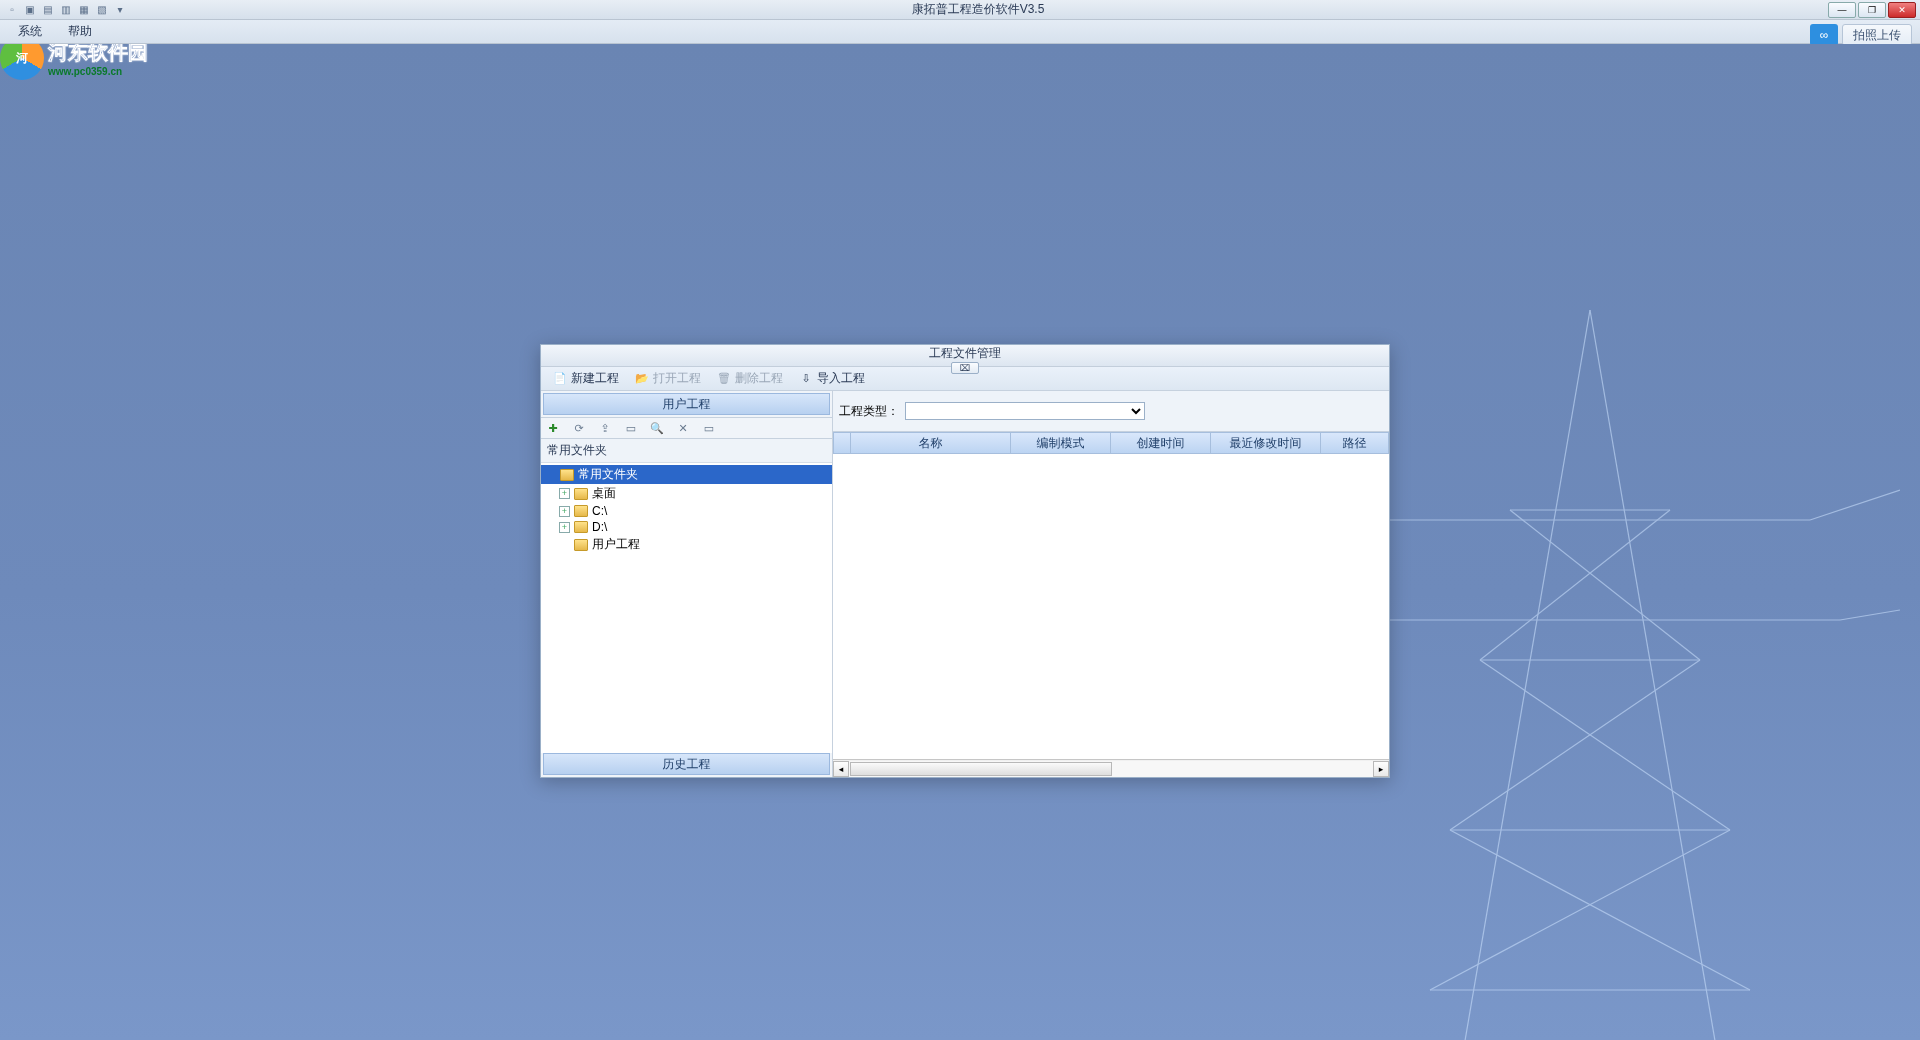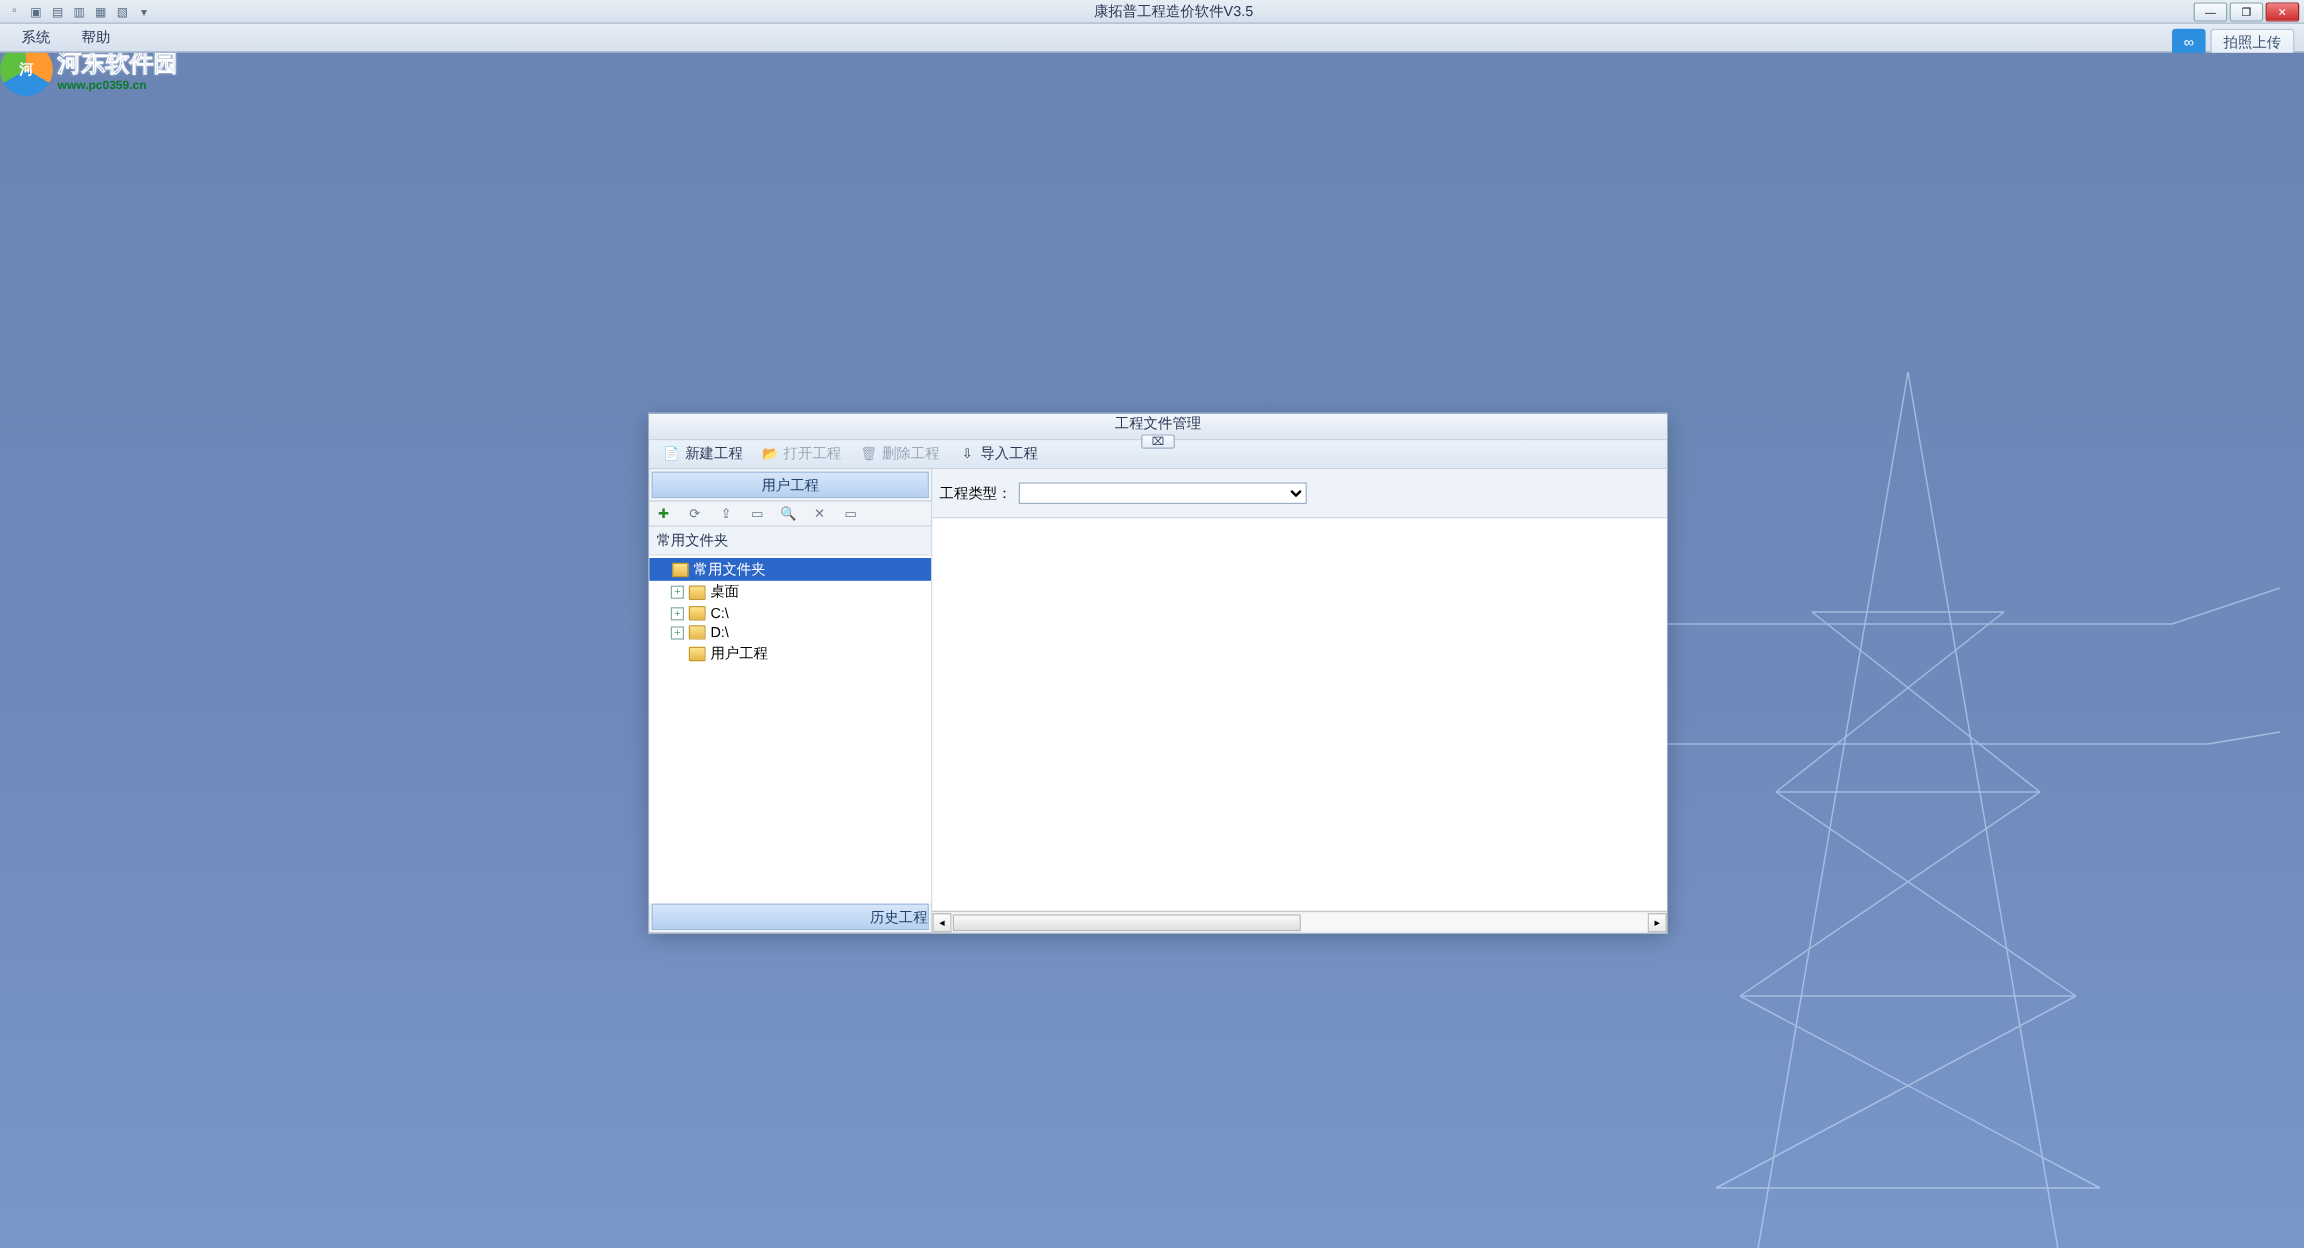--- a/index.html
+++ b/index.html
@@ -40,34 +40,34 @@
     .dlg-title .bul { width:10px; height:10px; border-radius:50%; background:radial-gradient(#f7bde8,#c76ec0); margin-right:6px;}
     .dlg-title .sp { flex:1; }
     .dlg-title .dlg-close { width:28px; height:16px; border:1px solid #9bb0c8; background:linear-gradient(#fafcff,#e3ebf4); border-radius:2px; display:flex; align-items:center; justify-content:center; font-size:9px; cursor:pointer;}
 
     .dlg-toolbar { height:24px; background:linear-gradient(#eaf1fa,#dde7f2); display:flex; align-items:center; padding:0 6px; gap:4px; font-size:12px; color:#2a3a55; border-bottom:1px solid #c6d1de;}
     .dlg-toolbar .tbtn { display:flex; align-items:center; gap:4px; padding:2px 6px; cursor:pointer;}
     .dlg-toolbar .tbtn .ic { width:14px; height:14px; display:flex; align-items:center; justify-content:center; font-size:11px;}
     .dlg-toolbar .tbtn.disabled { color:#9aa7b7; }
 
     .dlg-body { display:flex; }
-    .left-pane { width:236px; border-right:1px solid #c6d1de; display:flex; flex-direction:column;}
+    .left-pane { width:292px; border-right:1px solid #c6d1de; display:flex; flex-direction:column;}
     .btn-block { height:22px; margin:2px; background:linear-gradient(#d7e6fa,#b7d0f0); border:1px solid #9bb8de; text-align:center; font-size:12px; color:#22416b; line-height:20px; cursor:pointer;}
     .mini-toolbar { height:22px; border-top:1px solid #c6d1de; border-bottom:1px solid #c6d1de; display:flex; align-items:center; padding:0 4px; gap:10px;}
     .mini-toolbar .mb { width:16px; height:16px; display:flex; align-items:center; justify-content:center; font-size:11px; color:#6a7b90; cursor:pointer;}
     .mini-toolbar .mb.add { color:#2a8a2a;}
     .section-label { padding:3px 6px; font-size:12px; color:#2a3a55; background:#eef3f9; border-bottom:1px solid #d6dee8;}
     .tree { flex:1; background:#fff; overflow:auto; font-size:12px; padding:2px 0; min-height:290px;}
     .tree .node { display:flex; align-items:center; gap:4px; padding:1px 4px; white-space:nowrap;}
     .tree .node.sel { background:#2b67c9; color:#fff;}
     .tree .exp { width:11px; height:11px; border:1px solid #8aa; font-size:9px; line-height:9px; text-align:center; color:#4a6; background:#fff; cursor:pointer;}
     .tree .noexp { width:11px; height:11px;}
     .tree .fico { width:14px; height:12px; background:linear-gradient(#ffe28a,#e6b84a); border:1px solid #c69a2a; border-radius:1px;}
     .tree .indent1 { padding-left:18px;}
-    .btn-block.bottom { margin-top:0;text-align:right;}
+    .btn-block.bottom { margin-top:0;}
 
     .right-pane { flex:1; display:flex; flex-direction:column; }
     .filter-row { height:40px; display:flex; align-items:center; padding:0 6px; gap:6px; font-size:12px; background:#eef3f9; }
     .filter-row select { flex:0 0 240px; height:18px; font-size:12px; border:1px solid #9bb0c8; background:#fff;}
     .grid { flex:1; display:flex; flex-direction:column; border-top:1px solid #c6d1de;}
     .grid .header { display:flex; height:22px;}
     .grid .header .rowh { width:18px; background:linear-gradient(#d9e7fb,#bcd4f2); border:1px solid #a6bedd;}
     .grid .header .col { background:linear-gradient(#d9e7fb,#bcd4f2); border:1px solid #a6bedd; border-left:none; font-size:12px; color:#22416b; display:flex; align-items:center; justify-content:center;}
     .grid .body { flex:1; background:#fff;}
     .grid .hscroll { height:18px; background:#f0f0f0; border-top:1px solid #c6c6c6; display:flex; align-items:center;}
@@ -210,20 +210,28 @@
               </div>
           </div>
           <div class="btn-block bottom">历史工程</div>
         </div>
         <div class="right-pane">
           <div class="filter-row">
             <span>工程类型：</span>
             <select><option></option></select>
           </div>
           <div class="grid">
+            <div class="header">
+              <div class="rowh"></div>
+              <div class="col" style="width:160px">名称</div>
+              <div class="col" style="width:100px">编制模式</div>
+              <div class="col" style="width:100px">创建时间</div>
+              <div class="col" style="width:110px">最近修改时间</div>
+              <div class="col" style="flex:1">路径</div>
+            </div>
             <div class="body" style="height:316px"></div>
             <div class="hscroll">
               <div class="arrow">◂</div>
               <div class="track">
                   <div class="thumb"></div>
                 </div>
               <div class="arrow">▸</div>
             </div>
           </div>
         </div>

